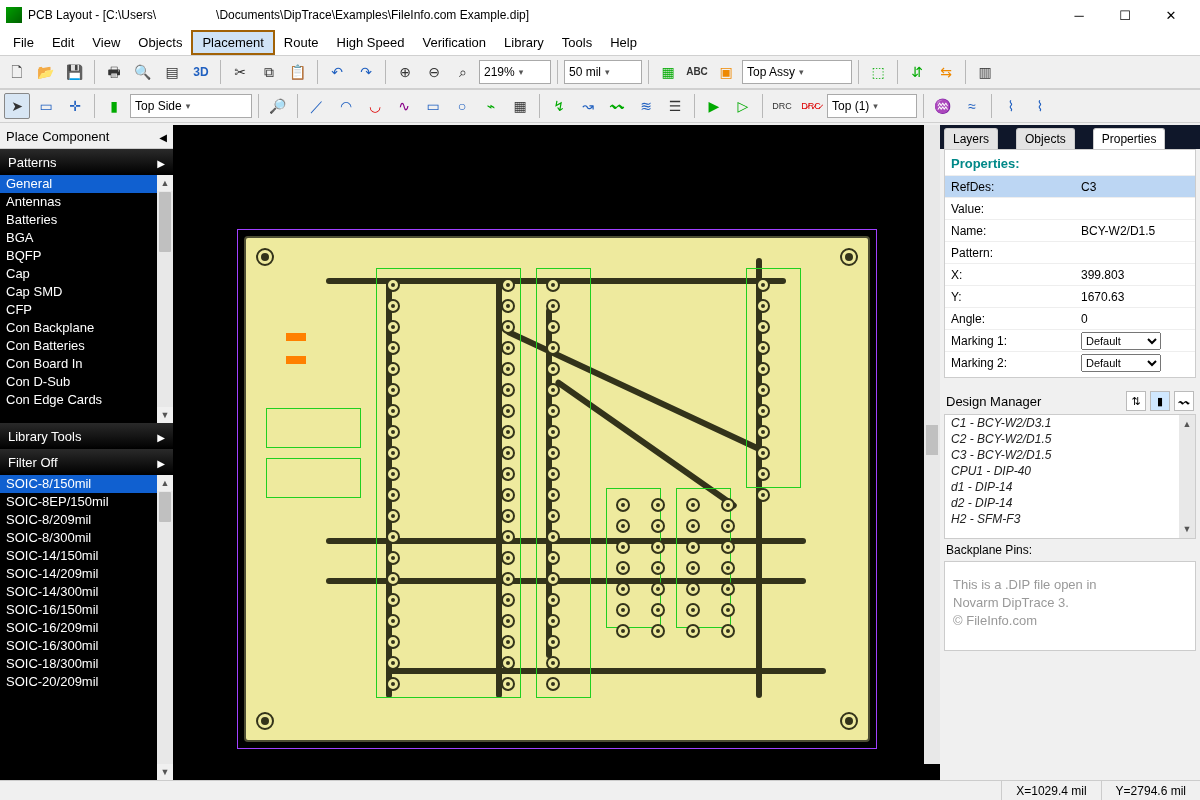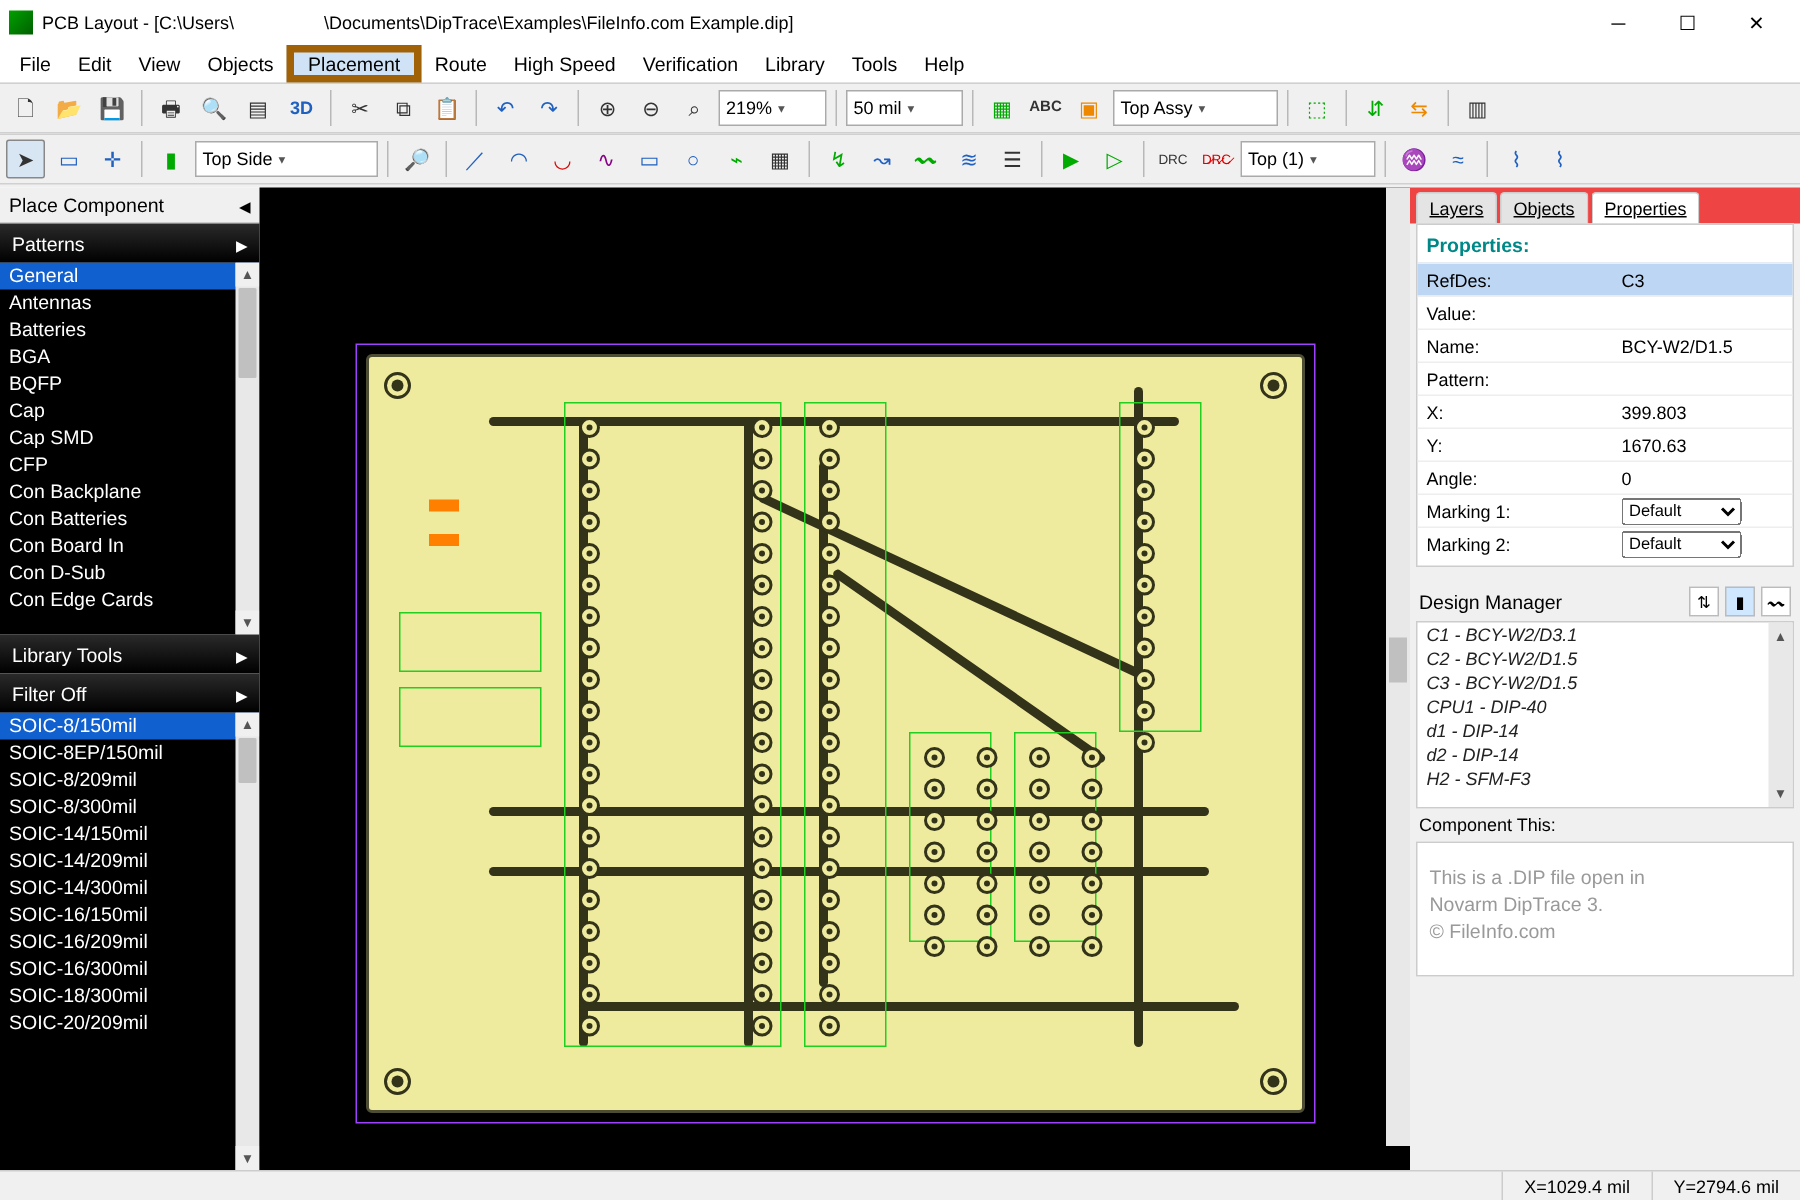--- a/index.html
+++ b/index.html
@@ -10,21 +10,21 @@
 .title-icon { width: 16px; height: 16px; background: linear-gradient(135deg,#00a000,#006000); margin-right: 6px; }
 .title-text { flex: 1; font-size: 12px; color: #000; }
 .pathA { font-weight: 400; }
 .pathGap { display: inline-block; width: 60px; }
 .win-btns { display: flex; gap: 0; }
 .win-btn { width: 46px; height: 30px; display: flex; align-items: center; justify-content: center; font-size: 13px; }
 
 
 .menubar { height: 25px; background: #fff; display: flex; align-items: stretch; padding: 0 4px; }
 .menubar .mitem { padding: 0 9px; display: flex; align-items: center; font-size: 13px; cursor: default; }
-.menubar .mitem.active { background: #d0e3f6; border:5px solid #a16207; }
+.menubar .mitem.active { background: #d0e3f6; border:2px solid #a16207; }
 
 
 .toolstrip { background: #f0f0f0; border-top:1px solid #d0d0d0; border-bottom:1px solid #d0d0d0; height: 34px; display:flex; align-items:center; padding:0 4px; gap:3px; }
 .tb-sep { width:1px; height:24px; background:#b8b8b8; margin:0 3px; }
 .tb-btn { width: 26px; height: 26px; display:flex; align-items:center; justify-content:center; border:1px solid transparent; border-radius:2px; cursor:default; }
 .tb-btn.pressed { border-color:#888; background:#d8e6f4; }
 .tb-select { height:24px; border:1px solid #aaa; background:#fff; padding:0 4px; font-size:12px; display:flex; align-items:center; gap:4px; }
 .tb-select .caret { font-size:9px; color:#555; }
 
 
@@ -49,21 +49,21 @@
 .pcb-fill { position:absolute; inset:6px; background:#eeea9e; border:2px solid #4d4d33; border-radius:4px; }
 
 .trace { position:absolute; background:#33331a; border-radius:3px; }
 .pad { position:absolute; width:14px; height:14px; border-radius:50%; background:#eeea9e; border:2px solid #33331a; }
 .pad:after{content:"";position:absolute;inset:3px;border-radius:50%;background:#33331a;}
 .outline { position:absolute; border:1px solid #20d020; }
 .small-orange { position:absolute; width:20px; height:8px; background:#ff8000; }
 
 
 .right-panel { position:absolute; right:0; top:125px; width:260px; bottom:20px; background:#f0f0f0; display:flex; flex-direction:column; }
-.rp-tabs { height:24px; display:flex; align-items:flex-end; gap:2px; padding:0 4px; background:#ef4444;text-decoration:underline; }
+.rp-tabs { height:24px; display:flex; align-items:flex-end; gap:18px; padding:0 4px; background:#0f172a; }
 .rp-tab { padding:3px 8px; font-size:12px; border:1px solid #ccc; border-bottom:none; background:#e4e4e4; border-radius:3px 3px 0 0; cursor:default; }
 .rp-tab.active { background:#fff; }
 .rp-body { flex:0 0 auto; background:#fff; border:1px solid #ccc; margin:0 4px; padding:4px 0; }
 .comp-title { color:#008888; font-weight:bold; font-size:13px; padding:2px 6px 4px; }
 .prop-row { display:flex; height:22px; align-items:center; border-top:1px solid #eee; }
 .prop-row .k { width:130px; padding:0 6px; }
 .prop-row .v { flex:1; padding:0 6px; }
 .prop-row.selrow { background:#bcd6f3; }
 .prop-row .btn3 { border:1px solid #999; background:#e8e8e8; padding:0 10px; height:18px; font-size:11px; }
 .prop-row select { width:80px; height:18px; font-size:11px; }
@@ -563,21 +563,21 @@
       <div class="li">CPU1 - DIP-40</div>
       <div class="li">d1 - DIP-14</div>
       <div class="li">d2 - DIP-14</div>
       <div class="li">H2 - SFM-F3</div>
       <div class="dm-scroll">
       <div style="position:absolute;top:1px;left:2px;right:2px;height:16px;display:flex;align-items:center;justify-content:center;font-size:9px;color:#555;">▲</div>
       <div style="position:absolute;bottom:1px;left:2px;right:2px;height:16px;display:flex;align-items:center;justify-content:center;font-size:9px;color:#555;">▼</div>
     </div>
   </div>
 
-  <div class="pins-hdr">Component This:</div>
+  <div class="pins-hdr">Backplane Pins:</div>
   <div class="pins-box">
     <div>This is a .DIP file open in</div>
     <div>Novarm DipTrace 3.</div>
     <div>© FileInfo.com</div>
   </div>
 </div>
 
 <div class="statusbar">
   <div class="cell">X=1029.4 mil</div>
   <div class="cell">Y=2794.6 mil</div>

